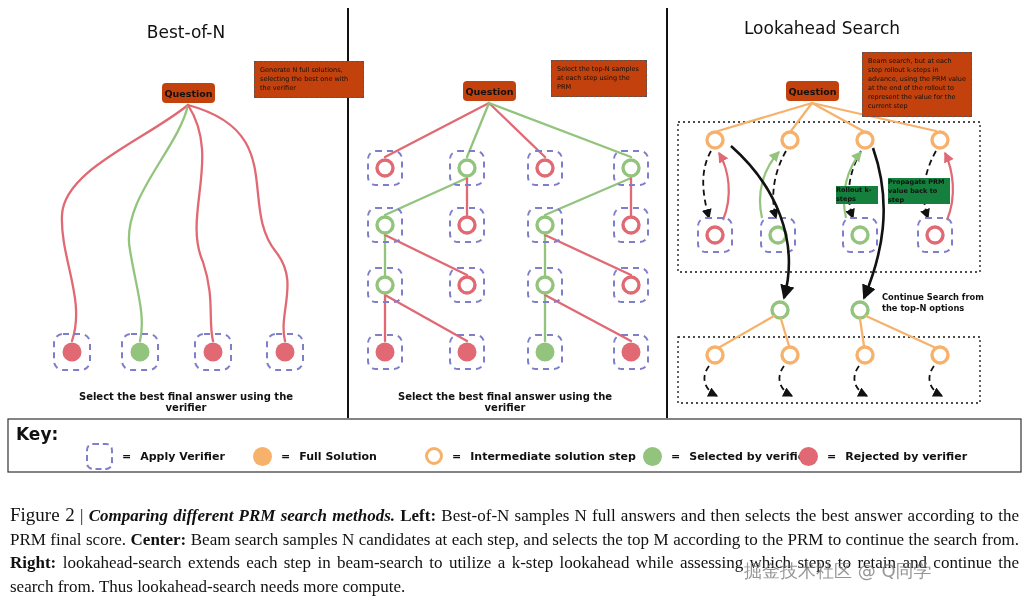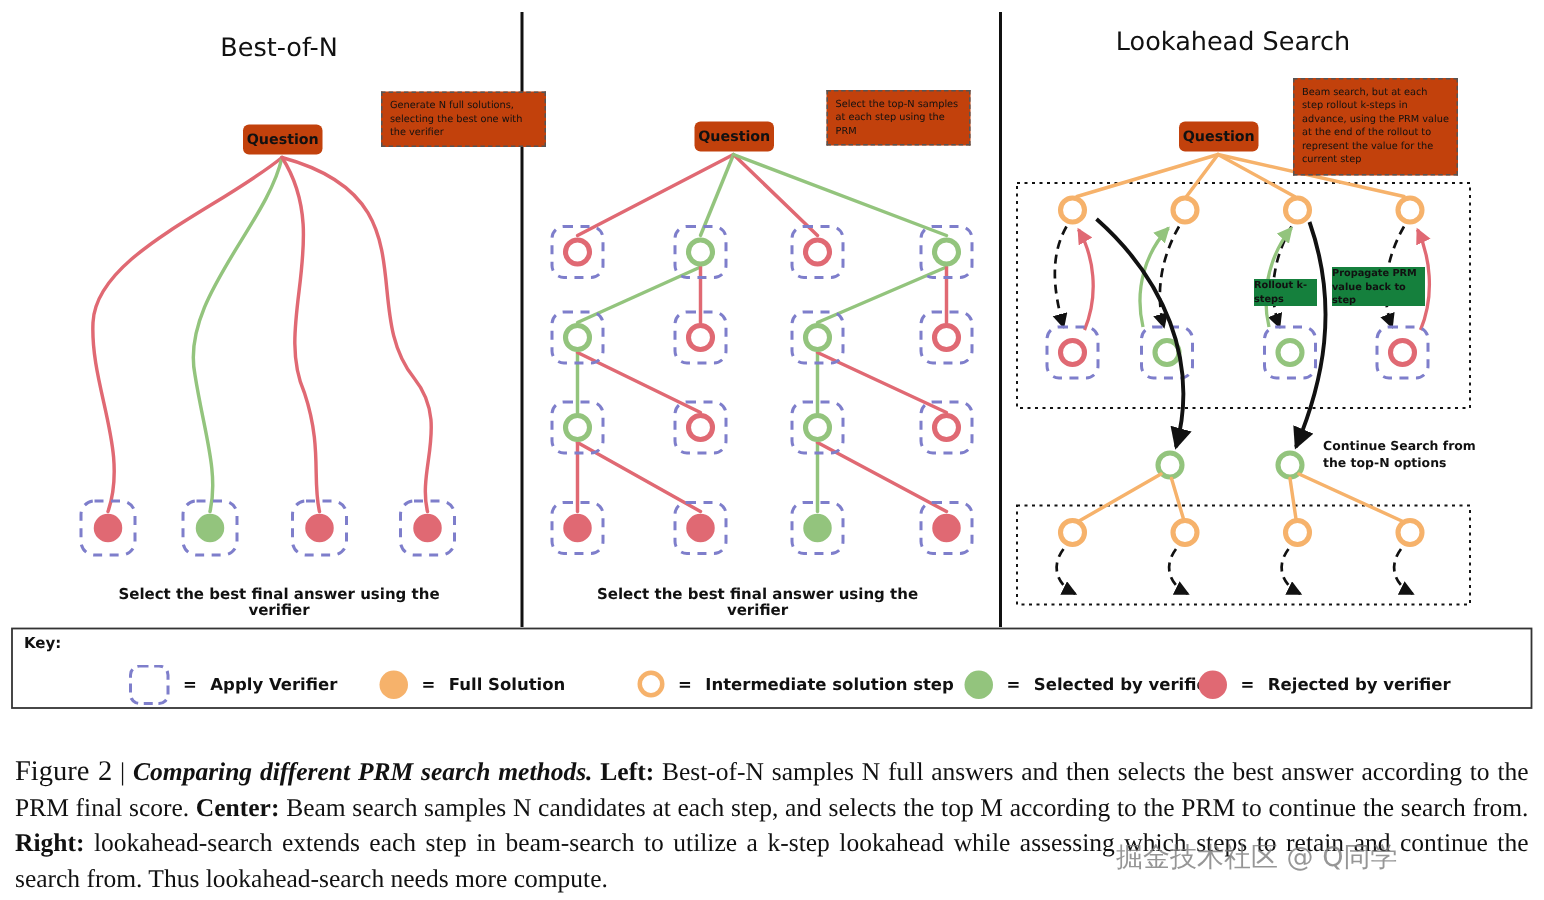--- a/index.html
+++ b/index.html
@@ -7,21 +7,21 @@
          font-family:"DejaVu Sans", sans-serif;color:#111;padding-left:13px;}
   svg{position:absolute;left:0;top:0;}
   .ptitle{position:absolute;z-index:2;font-size:17px;text-align:center;color:#111;}
   .qbox{position:absolute;z-index:2;width:53px;height:20px;background:#c2410c;border-radius:4px;
         display:flex;align-items:center;justify-content:center;font-size:9.5px;font-weight:bold;}
   .notebox{position:absolute;z-index:2;border:1.5px dashed #555;background:#c2410c;
            font-size:6.5px;line-height:1.4;padding:4px 5px;color:#111;}
   .tinylabel{position:absolute;z-index:2;background:#15803d;font-size:6.5px;font-weight:bold;line-height:1.35;}
   .pcaption{position:absolute;z-index:2;font-size:10px;font-weight:bold;text-align:center;}
   .continue-label{position:absolute;z-index:2;font-size:8.3px;font-weight:bold;line-height:1.3;}
-  .keyhead{position:absolute;z-index:2;font-size:10px;font-weight:bold;}
+  .keyhead{position:absolute;z-index:2;font-size:17px;font-weight:bold;}
   .keyitem{position:absolute;z-index:2;display:flex;align-items:center;gap:9px;height:26px;}
   .keyitem .eq{font-size:11px;font-weight:bold;}
   .keyitem .klabel{font-size:11px;font-weight:bold;}
   .sw-verifier{width:23px;height:23px;border:2.5px dashed #7e7ecb;border-radius:7px;background:#fff;}
   .sw-full{width:19px;height:19px;border-radius:50%;background:#f6b26b;}
   .sw-intermediate{width:12px;height:12px;border-radius:50%;background:#fff;border:3.5px solid #f6b26b;}
   .sw-selected{width:19px;height:19px;border-radius:50%;background:#93c47d;}
   .sw-rejected{width:19px;height:19px;border-radius:50%;background:#e06973;}
   .caption{position:absolute;z-index:2;left:10px;top:486px;width:1009px;
            font-family:"Liberation Serif", serif;font-size:17px;line-height:23.5px;

